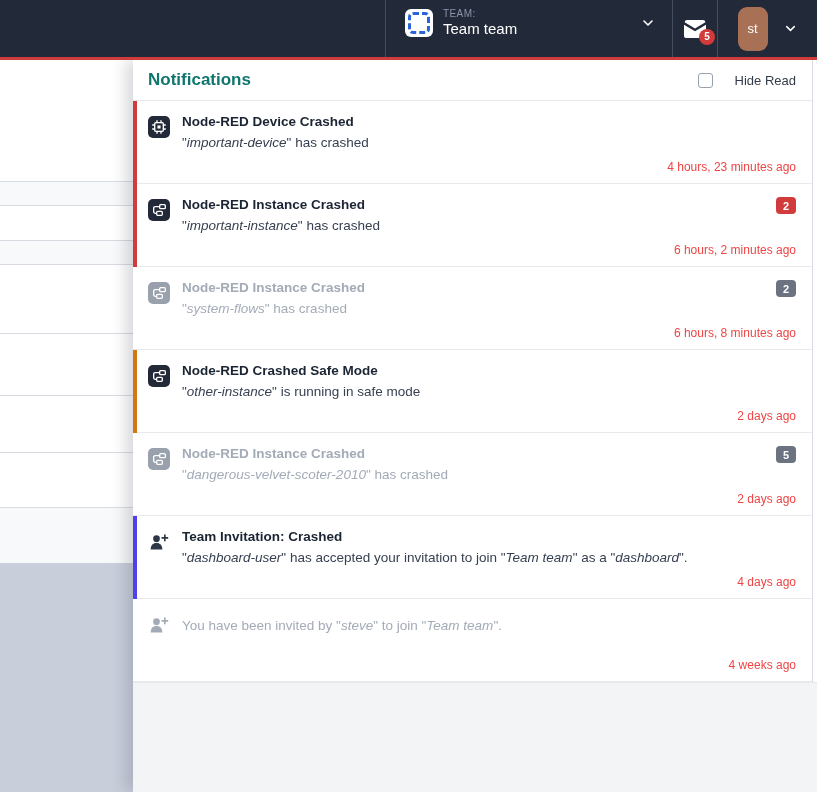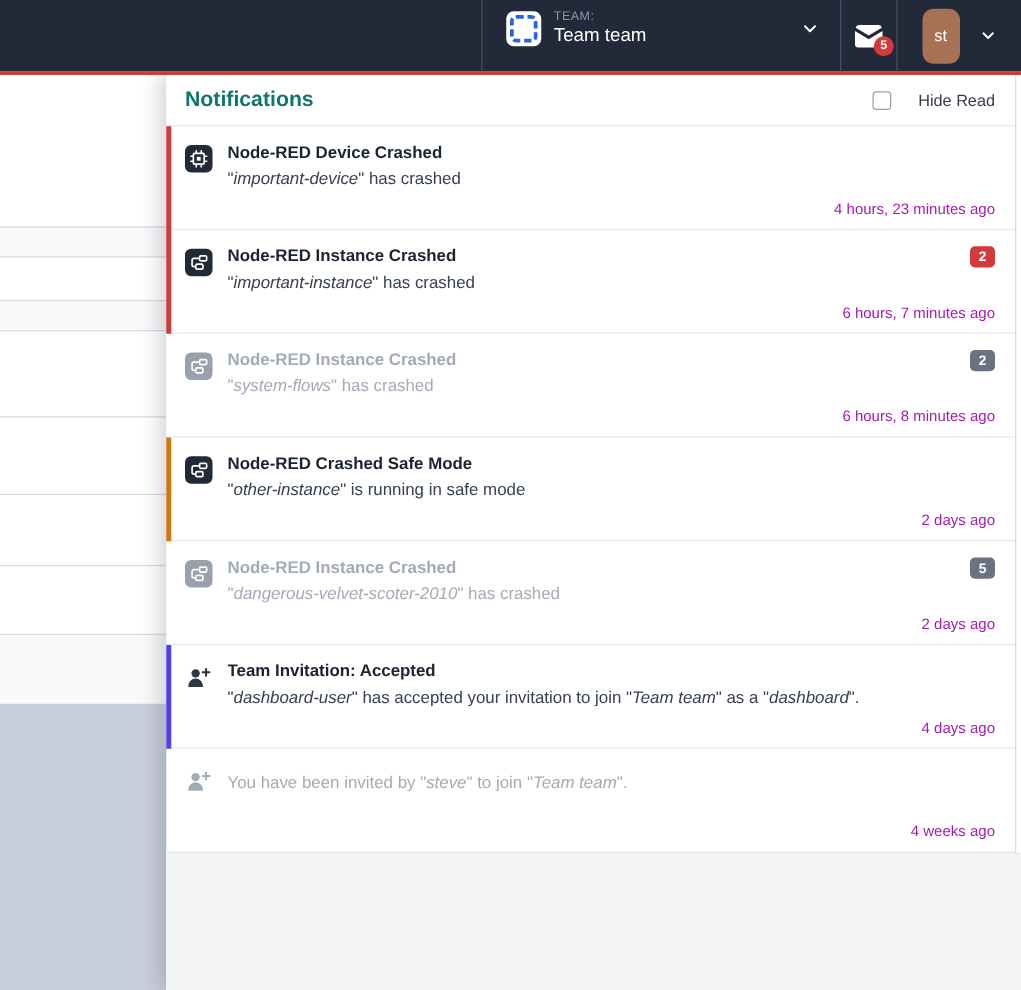--- a/index.html
+++ b/index.html
@@ -66,21 +66,21 @@
   .item-icon.boxed { background:#222938; border-radius:5px; }
   .item-icon.plain { color:#2e3745; }
   .item.read .item-icon.boxed { background:#99a1ad; }
   .item.read .item-icon.plain { color:#a3abb7; }
   .item-title { margin-left:34px; font-size:13.5px; font-weight:700; color:#1b2433;
     white-space:nowrap; overflow:hidden; }
   .item-body { margin-left:34px; margin-top:6px; font-size:13.5px; color:#374151;
     white-space:nowrap; overflow:hidden; }
   .item-body .it { font-style:italic; }
   .item.read .item-title, .item.read .item-body { color:#a3abb7; }
-  .item-time { position:absolute; right:16px; bottom:9px; font-size:12px; color:#a21caf; }
+  .item-time { position:absolute; right:16px; bottom:9px; font-size:12px; color:#ef4444; }
   .badge { position:absolute; right:16px; top:13px; min-width:20px; height:17px; padding:0 5px;
     border-radius:4px; background:var(--badge-unread,#d23b3b); color:#fff; font-size:11px; font-weight:700;
     display:flex; align-items:center; justify-content:center; }
   .item.read .badge { background:var(--badge-read,#6b7280); }
 
   svg { display:block; }
 </style>
 </head>
 <body>
 
@@ -168,21 +168,21 @@
       <svg width="16" height="16" viewBox="0 0 24 24" fill="none" stroke="currentColor" stroke-width="2" stroke-linejoin="round">
         <rect x="13" y="4" width="8.5" height="6" rx="1.5"></rect>
         <rect x="8.5" y="14" width="8.5" height="6" rx="1.5"></rect>
         <path d="M13 7H6.2A2.2 2.2 0 0 0 4 9.2v5.6A2.2 2.2 0 0 0 6.2 17h2.3"></path>
       </svg>
     </div>
 
     <div class="item-title">Node-RED Instance Crashed</div>
     <div class="item-body"><span>"</span><span class="it">important-instance</span><span>" has crashed</span></div>
     <span class="badge">2</span>
-    <div class="item-time">6 hours, 7 minutes ago</div>
+    <div class="item-time">6 hours, 2 minutes ago</div>
   </div>
         <div class="item read">
 
     <div class="item-icon boxed">
       <svg width="16" height="16" viewBox="0 0 24 24" fill="none" stroke="currentColor" stroke-width="2" stroke-linejoin="round">
         <rect x="13" y="4" width="8.5" height="6" rx="1.5"></rect>
         <rect x="8.5" y="14" width="8.5" height="6" rx="1.5"></rect>
         <path d="M13 7H6.2A2.2 2.2 0 0 0 4 9.2v5.6A2.2 2.2 0 0 0 6.2 17h2.3"></path>
       </svg>
     </div>
@@ -224,21 +224,21 @@
   </div>
         <div class="item unread accented" style="--accent: #5140ea;">
 
     <div class="item-icon plain">
       <svg width="20" height="20" viewBox="0 0 24 24" fill="currentColor">
         <circle cx="9" cy="8" r="4"></circle>
         <path d="M2 20a7 7 0 0 1 14 0v1H2z"></path>
         <path d="M18 3h2v3h3v2h-3v3h-2V8h-3V6h3z"></path>
       </svg>
     </div>
-    <div class="item-title">Team Invitation: Accepted</div>
+    <div class="item-title">Team Invitation: Crashed</div>
     <div class="item-body"><span>"</span><span class="it">dashboard-user</span><span>" has accepted your invitation to join "</span><span class="it">Team team</span><span>" as a "</span><span class="it">dashboard</span><span>".</span></div>
 
     <div class="item-time">4 days ago</div>
   </div>
         <div class="item read">
 
     <div class="item-icon plain">
       <svg width="20" height="20" viewBox="0 0 24 24" fill="currentColor">
         <circle cx="9" cy="8" r="4"></circle>
         <path d="M2 20a7 7 0 0 1 14 0v1H2z"></path>

